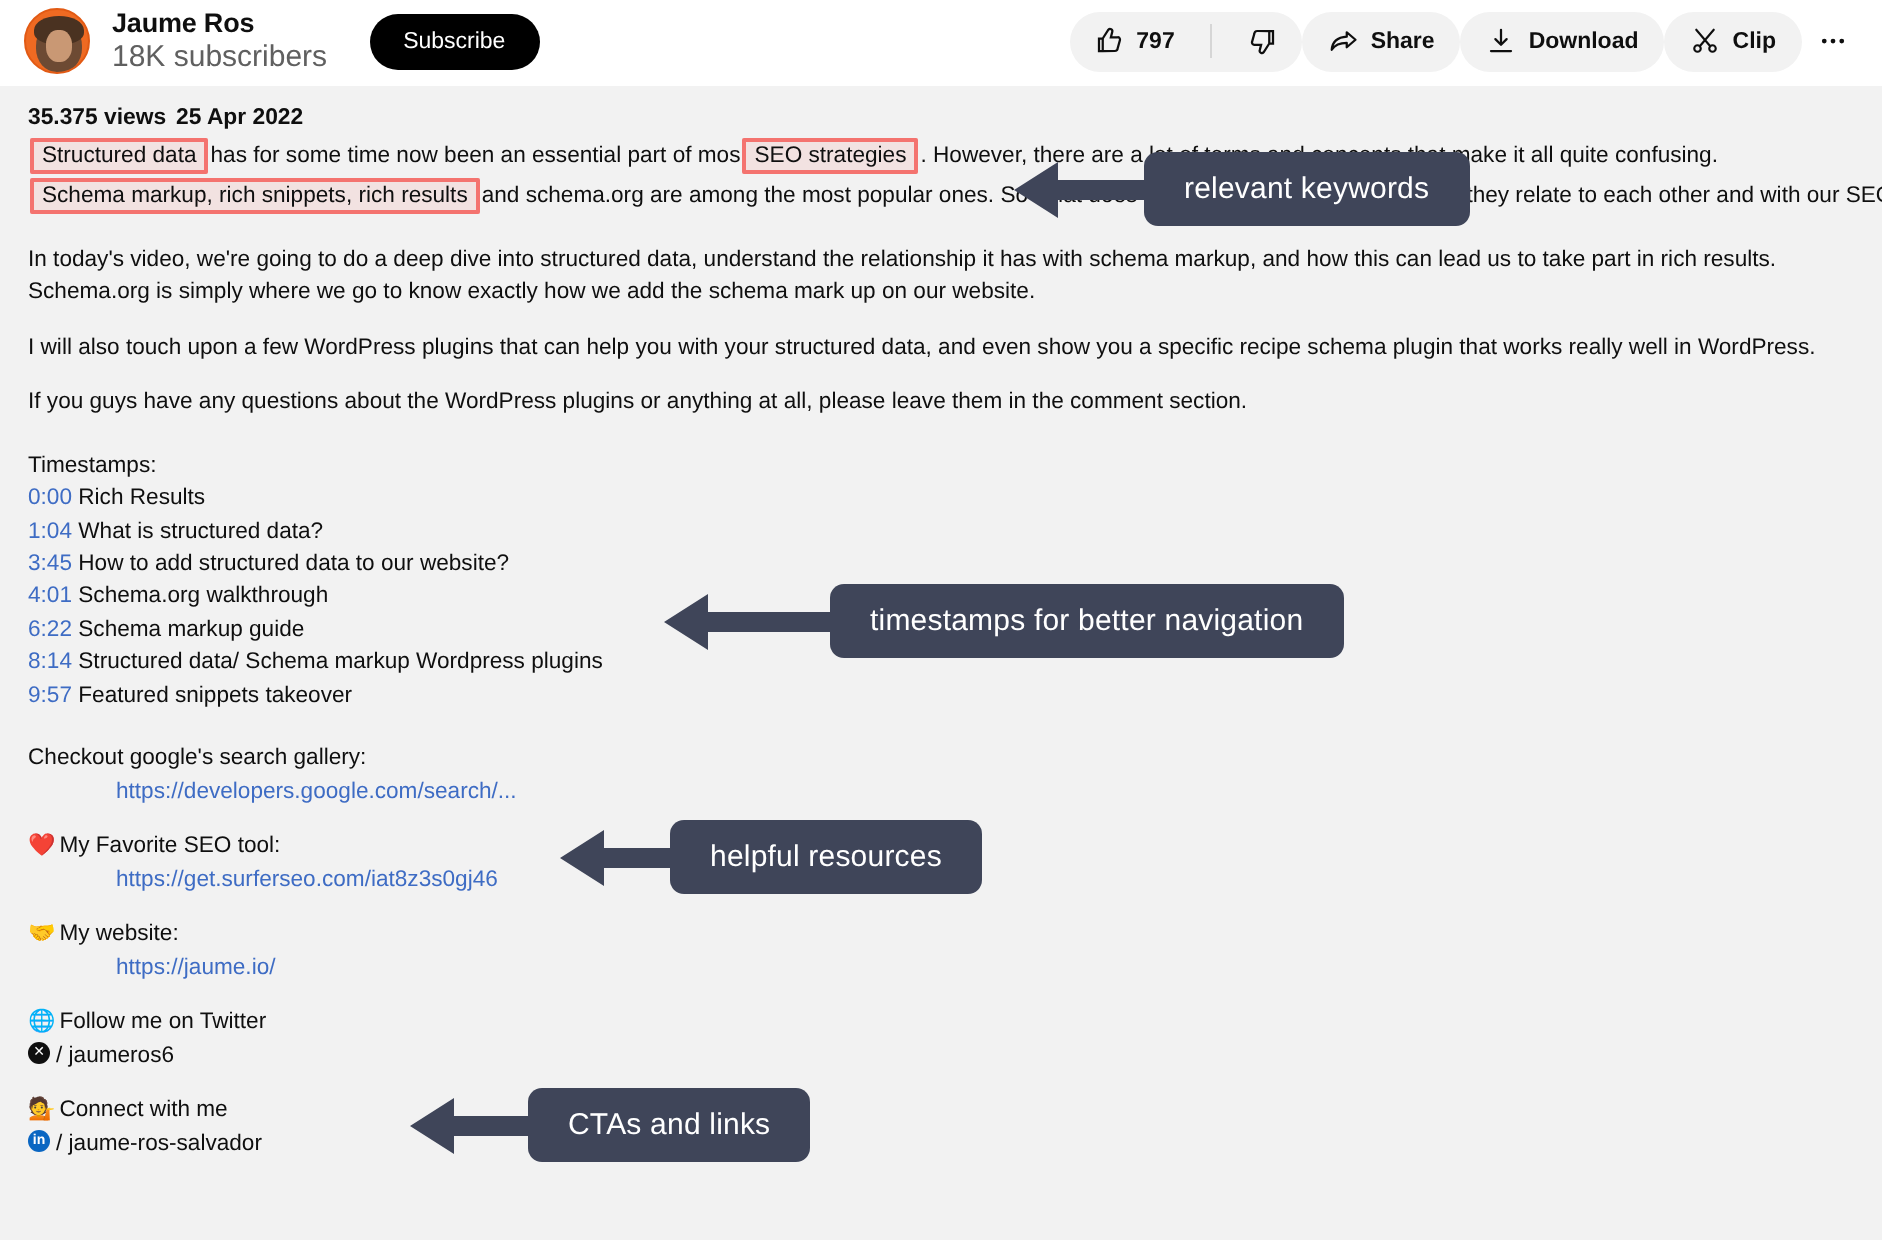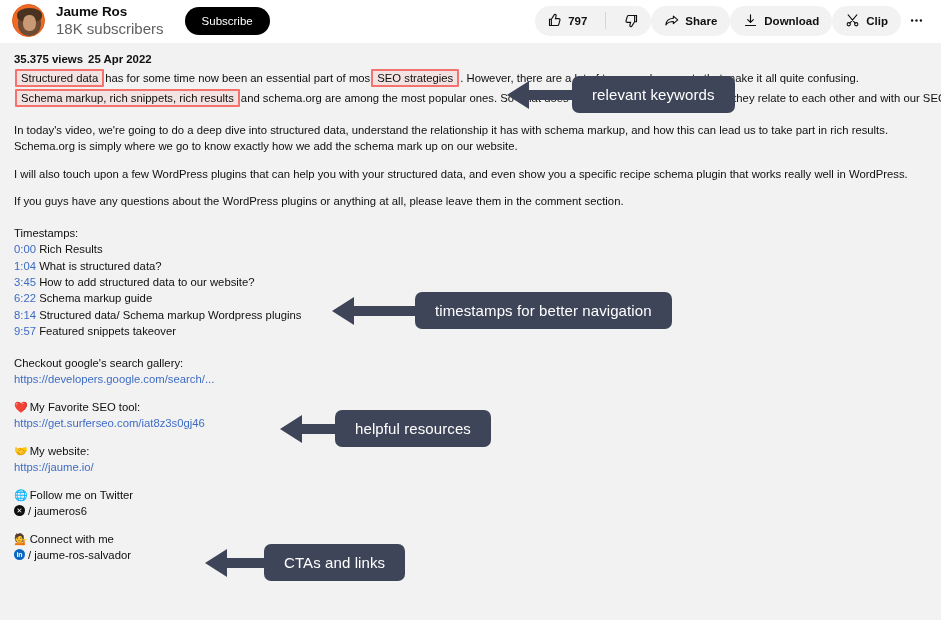--- a/index.html
+++ b/index.html
@@ -85,21 +85,21 @@
   .gap-sm { height: 11px; }
 
   .hl {
     border: 2px solid #f4736f;
     background: rgba(244,115,111,0.12);
     padding: 1px 4px;
     margin: 0 1px;
     border-radius: 1px;
   }
 
-  a.link { color: #3e6cc4; text-decoration: none; }
+  a.link { color: #3e6cc4; text-decoration: none; margin-left: 44px; }
   .ts { color: #3e6cc4; }
 
   .emoji { font-size: 11px; margin-right: 2px; }
 
   
   .sico {
     display: inline-block; width: 11px; height: 11px; border-radius: 50%;
     vertical-align: -1px; margin-right: 3px; position: relative;
   }
   .sico.x { background: #0f0f0f; }
@@ -241,20 +241,24 @@
       </div>
       <div class="para">
         <span class="ts">1:04</span>
         <span>What is structured data?</span>
       </div>
       <div class="para">
         <span class="ts">3:45</span>
         <span>How to add structured data to our website?</span>
       </div>
       <div class="para">
+        <span class="ts">4:01</span>
+        <span>Schema.org walkthrough</span>
+      </div>
+      <div class="para">
         <span class="ts">6:22</span>
         <span>Schema markup guide</span>
       </div>
       <div class="para">
         <span class="ts">8:14</span>
         <span>Structured data/ Schema markup Wordpress plugins</span>
       </div>
       <div class="para">
         <span class="ts">9:57</span>
         <span>Featured snippets takeover</span>

